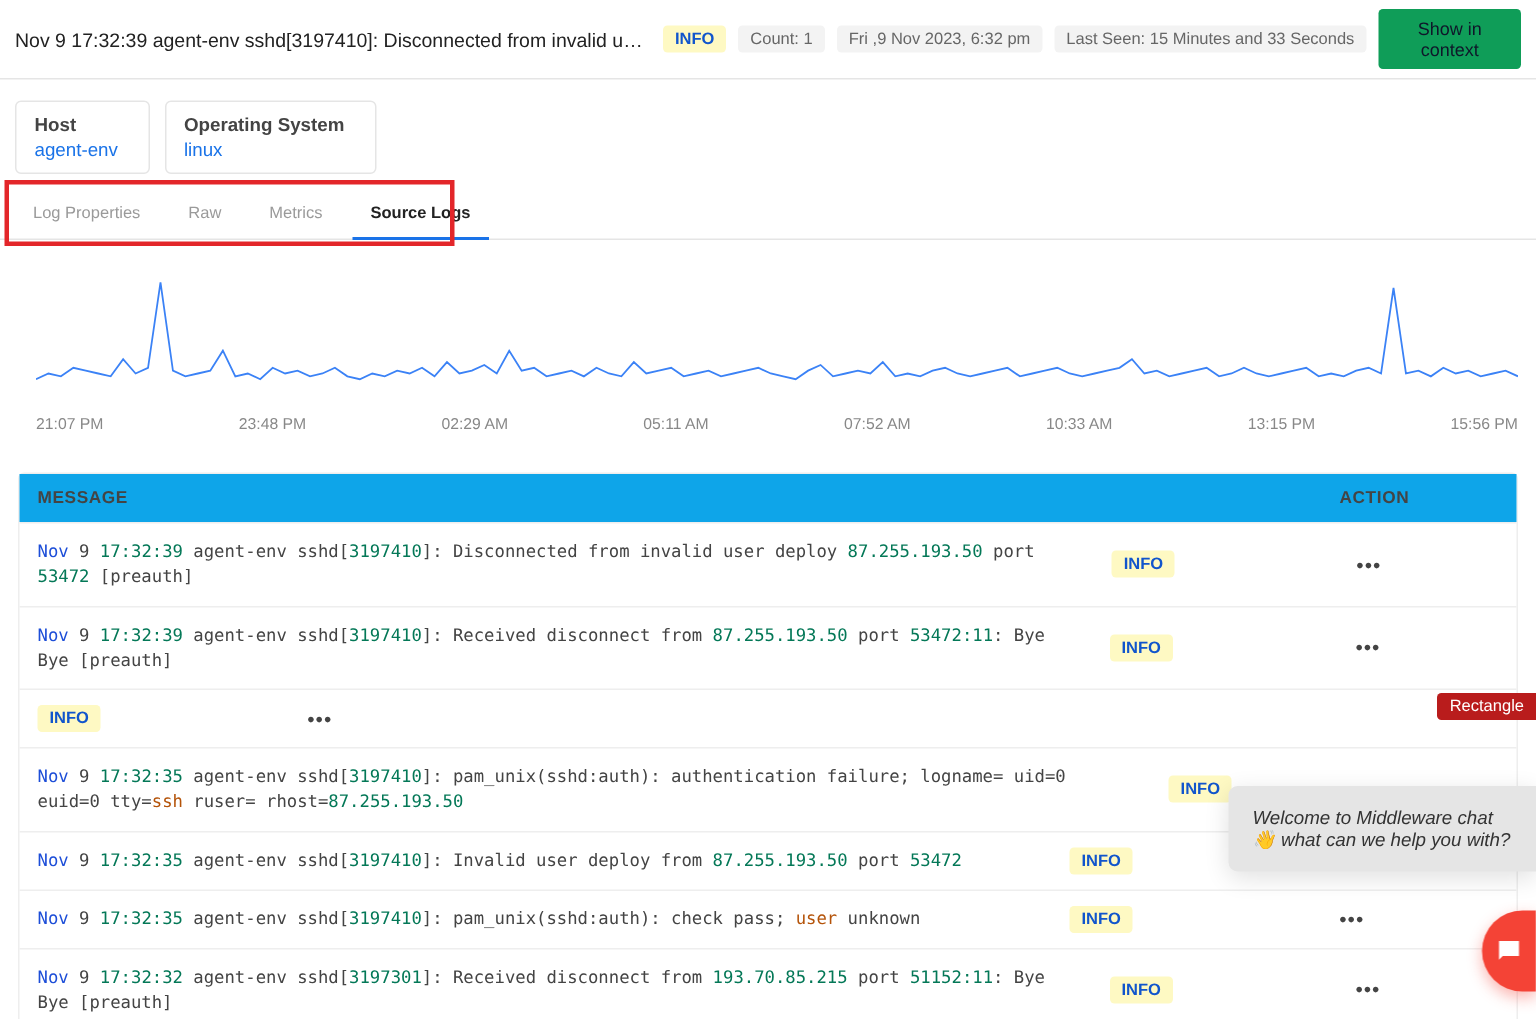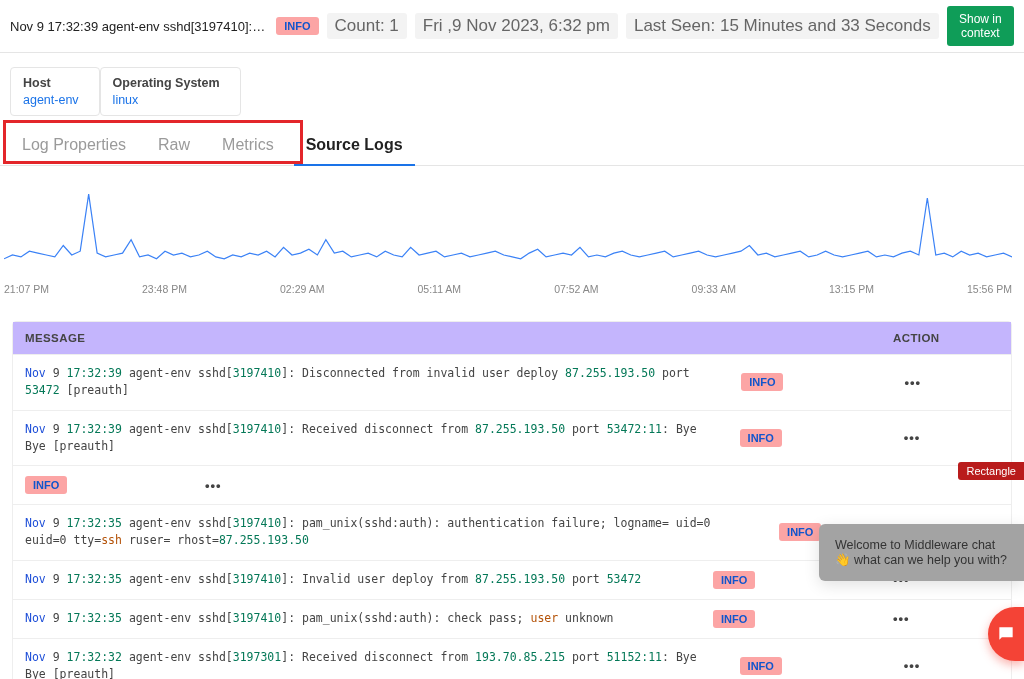--- a/index.html
+++ b/index.html
@@ -24,80 +24,81 @@
     overflow: hidden;
     text-overflow: ellipsis;
     max-width: 510px;
   }
   .badge {
     display: inline-block;
     font-size: 11px;
     padding: 3px 8px;
     border-radius: 3px;
     color: #1155cc;
-    background: #fca5a5;
+    background: #fef9c3;
     font-weight: 600;
   }
   .meta {
-    font-size: 17px;
+    font-size: 11px;
     color: #666;
     padding: 3px 8px;
     background: #f3f3f3;
     border-radius: 3px;
     white-space: nowrap;
   }
   .showctx {
     margin-left: auto;
     background: #0f9d58;
-    color: #ffffff;
+    color: #0f172a;
     font-size: 12px;
     padding: 6px 12px;
     border-radius: 3px;
     cursor: pointer;
     border: none;
   }
   .infocards {
     display: flex;
+    gap: 10px;
     padding: 14px 10px 10px 10px;
   }
   .infocard {
     border: 1px solid #e5e5e5;
     border-radius: 4px;
     padding: 8px 20px 8px 12px;
     font-size: 12.5px;
   }
   .infocard .lbl { color: #444; font-weight: 600; margin-bottom: 3px; }
   .infocard .val { color: #1a73e8; }
   .tabs-wrap { position: relative; }
   .tabs {
     display: flex;
     gap: 8px;
     border-bottom: 1px solid #e5e5e5;
     padding: 0 10px;
-    font-size: 16px;
+    font-size: 11px;
   }
   .tab {
     padding: 10px 12px;
     color: #9a9a9a;
     cursor: pointer;
   }
   .tab.active {
     color: #222;
     font-weight: 600;
     border-bottom: 2px solid #1a73e8;
     margin-bottom: -1px;
   }
   
   .highlight-box {
     position: absolute;
     border: 3px solid #e3262a;
     pointer-events: none;
   }
   .chart {
-    padding: 20px 12px 4px 4px;
+    padding: 20px 12px 4px 24px;
   }
   svg.sparkline { width: 100%; height: 90px; }
   .sparkline-path {
     fill: none;
     stroke: #3b82f6;
     stroke-width: 1.2;
   }
   .xlabels {
     display: flex;
     justify-content: space-between;
@@ -105,21 +106,21 @@
     font-size: 10.5px;
     color: #888;
   }
   .logtable {
     margin: 16px 12px 0 12px;
     border: 1px solid #eee;
     border-radius: 4px;
   }
   .logtable .hdr {
     display: flex;
-    background: #c4b5fd;
+    background: #0ea5e9;
     color: #444;
     font-size: 11.5px;
     font-weight: 600;
     letter-spacing: 0.4px;
   }
   .logtable .hdr > div { padding: 10px 12px; }
   .col-msg { flex: 1 1 auto; }
   .col-sev { width: 180px; }
   .col-act { width: 130px; }
   .row {
@@ -144,26 +145,27 @@
     letter-spacing: 1px;
     color: #444;
     cursor: pointer;
   }
   
   .chat-pop {
     position: fixed;
     right: 0;
     bottom: 98px;
     width: 205px;
-    background: #a3a3a3;
+    background: #e5e5e5;
     border-radius: 6px 0 0 6px;
     box-shadow: 0 4px 16px rgba(0,0,0,0.12);
     padding: 14px 12px 14px 16px;
     font-size: 12.5px;
     color: #333;
+    font-style: italic;
   }
   .wave { display:inline-block; }
   .chat-fab {
     position: fixed;
     right: 0;
     bottom: 18px;
     width: 36px;
     height: 54px;
     background: #f44336;
     border-radius: 30px 0 0 30px;
@@ -221,21 +223,21 @@
 <div class="chart">
   <svg class="sparkline" viewBox="0 0 1000 90" preserveAspectRatio="none" id="sparkline">
     <path id="sparkpath" class="sparkline-path" d="M0.0,72.8 L8.4,69.0 L16.8,70.9 L25.2,65.2 L33.6,67.1 L42.0,69.0 L50.4,70.9 L58.8,59.5 L67.2,69.0 L75.6,65.2 L84.0,8.2 L92.4,67.1 L100.8,70.9 L109.2,69.0 L117.6,67.1 L126.1,53.8 L134.5,70.9 L142.9,69.0 L151.3,72.8 L159.7,65.2 L168.1,69.0 L176.5,67.1 L184.9,70.9 L193.3,69.0 L201.7,65.2 L210.1,70.9 L218.5,72.8 L226.9,69.0 L235.3,70.9 L243.7,67.1 L252.1,69.0 L260.5,65.2 L268.9,70.9 L277.3,61.4 L285.7,69.0 L294.1,67.1 L302.5,63.3 L310.9,69.0 L319.3,53.8 L327.7,67.1 L336.1,65.2 L344.5,70.9 L352.9,69.0 L361.3,67.1 L369.7,70.9 L378.2,65.2 L386.6,69.0 L395.0,70.9 L403.4,61.4 L411.8,69.0 L420.2,67.1 L428.6,65.2 L437.0,70.9 L445.4,69.0 L453.8,67.1 L462.2,70.9 L470.6,69.0 L479.0,67.1 L487.4,65.2 L495.8,69.0 L504.2,70.9 L512.6,72.8 L521.0,67.1 L529.4,63.3 L537.8,70.9 L546.2,69.0 L554.6,67.1 L563.0,69.0 L571.4,61.4 L579.8,70.9 L588.2,69.0 L596.6,70.9 L605.0,67.1 L613.4,65.2 L621.8,69.0 L630.3,70.9 L638.7,69.0 L647.1,67.1 L655.5,65.2 L663.9,70.9 L672.3,69.0 L680.7,67.1 L689.1,65.2 L697.5,69.0 L705.9,70.9 L714.3,69.0 L722.7,67.1 L731.1,65.2 L739.5,59.5 L747.9,69.0 L756.3,67.1 L764.7,70.9 L773.1,69.0 L781.5,67.1 L789.9,65.2 L798.3,70.9 L806.7,69.0 L815.1,65.2 L823.5,69.0 L831.9,70.9 L840.3,69.0 L848.7,67.1 L857.1,65.2 L865.5,70.9 L873.9,69.0 L882.4,70.9 L890.8,67.1 L899.2,65.2 L907.6,69.0 L916.0,12.0 L924.4,69.0 L932.8,67.1 L941.2,70.9 L949.6,65.2 L958.0,69.0 L966.4,67.1 L974.8,70.9 L983.2,69.0 L991.6,67.1 L1000.0,70.9"></path>
   </svg>
   <div class="xlabels" id="xlabels">
       <span>21:07 PM</span>
       <span>23:48 PM</span>
       <span>02:29 AM</span>
       <span>05:11 AM</span>
       <span>07:52 AM</span>
-      <span>09:33 AM</span>
+      <span>10:33 AM</span>
       <span>13:15 PM</span>
       <span>15:56 PM</span>
     </div>
 </div>
 
 <div class="logtable">
   <div class="hdr">
     <div class="col-msg">MESSAGE</div>
     <div class="col-act">ACTION</div>
   </div>

